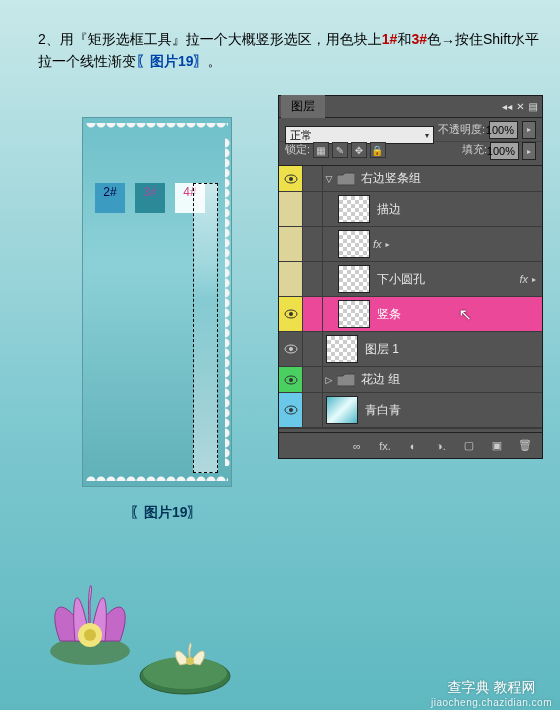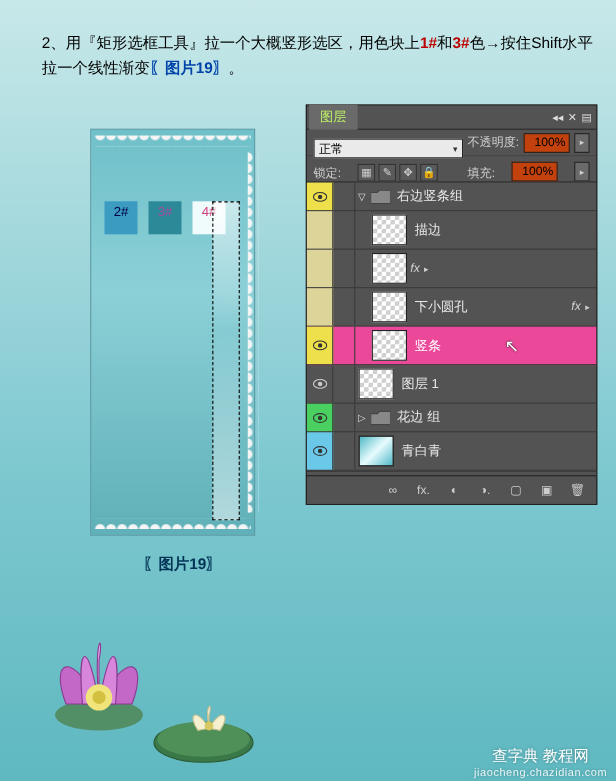--- a/index.html
+++ b/index.html
@@ -102,21 +102,21 @@
     background: #535353;
     height: 22px;
     display: flex;
     align-items: center;
     border-bottom: 1px solid #222;
   }
   .panel-tab {
     background: #6a6a6a;
     padding: 3px 10px;
     margin-left: 2px;
-    color: #bef264;
+    color: #000000;
     font-size: 12px;
   }
   .panel-header .menu { margin-left: auto; margin-right: 4px; display:flex; gap:4px; align-items:center; font-size:10px; color:#ddd;}
   .panel-row1 {
     height: 24px;
     display: flex;
     align-items: center;
     gap: 4px;
     padding: 0 6px;
     background: #535353;
@@ -131,42 +131,42 @@
     display: flex;
     align-items: center;
     justify-content: space-between;
     padding: 0 4px;
     border: 1px solid #222;
     margin-top: 11px;
   }
   .combo .tri { font-size: 8px; color:#333; }
   .opacity-label { font-size: 11px; }
   .num-input {
-    width: 42px; height: 18px;
-    background: #c2410c;
+    width: 29px; height: 18px;
+    background: #a3a3a3;
     color: #000;
     border: 1px solid #222;
     display: flex;
     align-items: center;
     justify-content: flex-end;
     padding: 0 3px;
     font-size: 11px;
   }
   .tri-btn {
     width: 14px; height: 18px;
     background: #6a6a6a;
     border: 1px solid #222;
     display:flex; align-items:center; justify-content:center;
     font-size:8px;
   }
   .panel-row2 {
     height: 24px;
     display: flex;
-    align-items: flex-end;
-    gap: 15px;
+    align-items: flex-start;
+    gap: 3px;
     padding: 0 6px;
     background: #535353;
     border-bottom: 1px solid #222;
   }
   .lock-icons { display:flex; gap:3px; align-items:center; }
   .lock-icon {
     width:16px; height:16px;
     border:1px solid #333;
     background:#5a5a5a;
     display:flex; align-items:center; justify-content:center;

